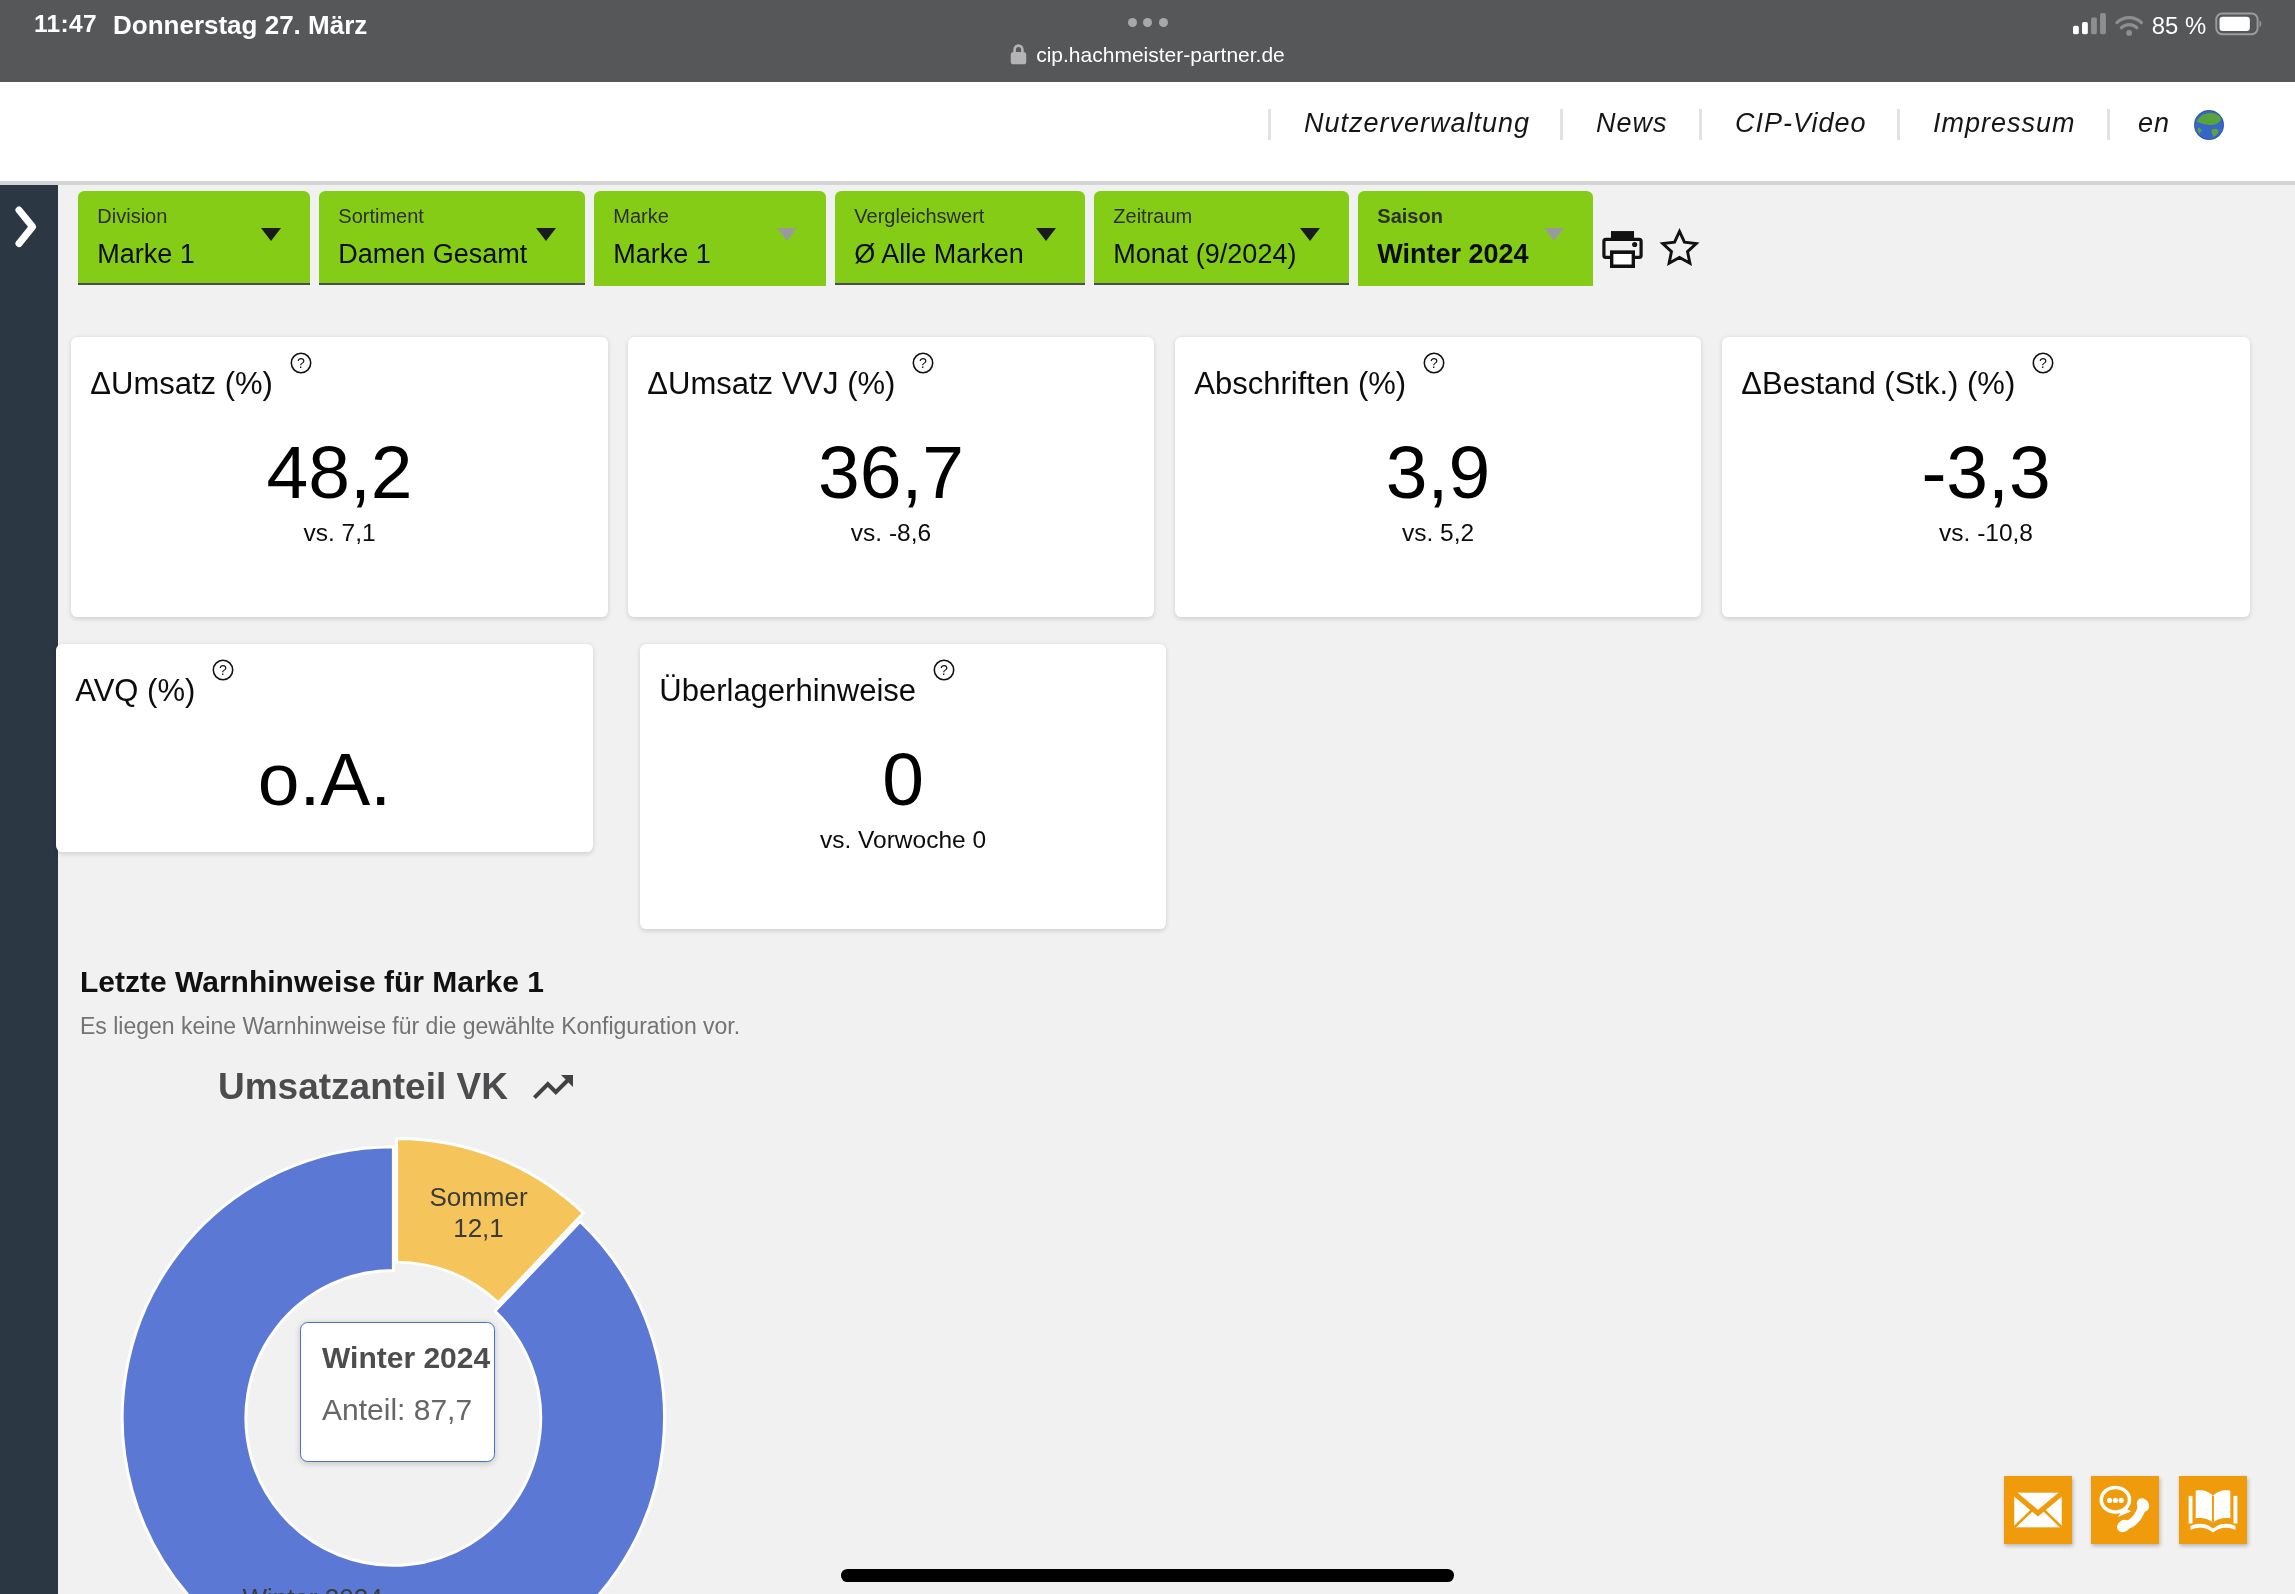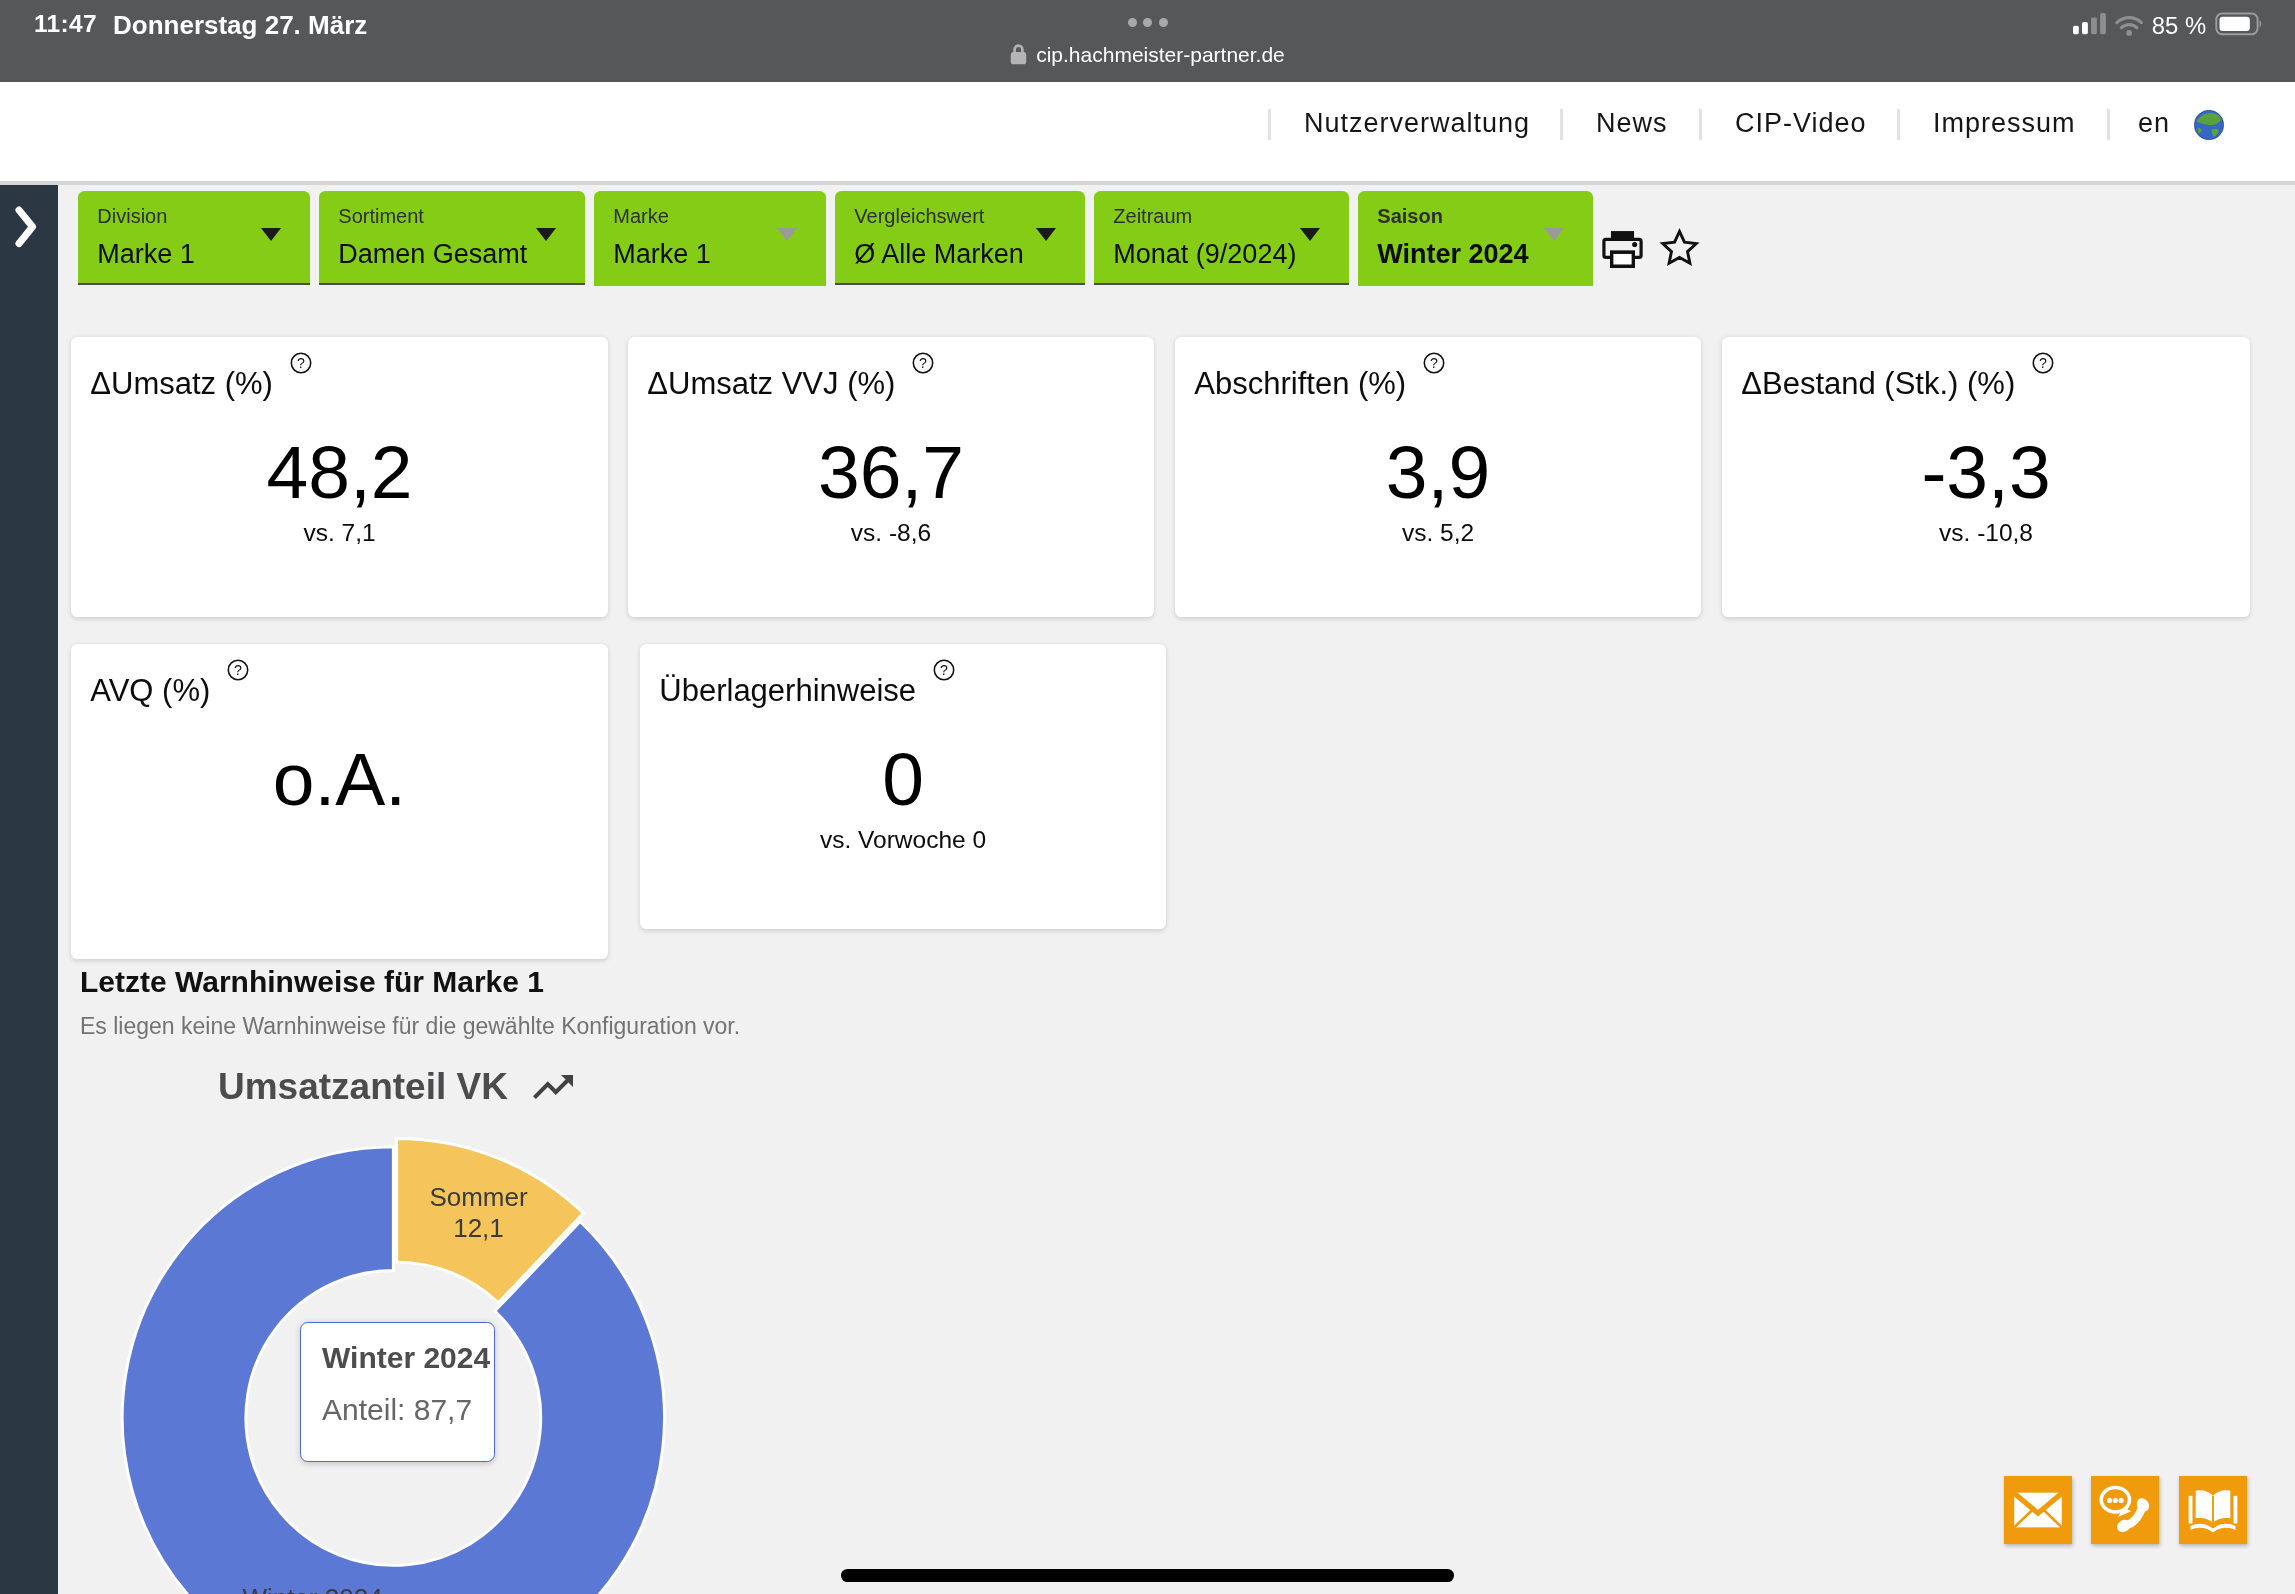--- a/index.html
+++ b/index.html
@@ -42,21 +42,21 @@
     <text x="122" y="38" font-family="Liberation Sans" font-size="37" fill="#fff">85 %</text>
 
     <rect x="222" y="7" width="64" height="32" rx="9" fill="none" stroke="#9b9c9e" stroke-width="3"></rect>
     <rect x="227" y="12" width="47" height="22" rx="5" fill="#fff"></rect>
     <path d="M289 17 a 8 8 0 0 1 0 12" fill="#9b9c9e"></path>
   </svg>
 </div>
 
 <div class="abs" style="left:0;top:82px;width:2295px;height:99px;background:#fff;"></div>
 <div class="abs" style="left:0;top:181px;width:2295px;height:3.9px;background:#d5d5d5;"></div>
-<div class="abs" style="top:82px;left:0;width:2295px;height:99px;color:#161616;font-size:27px;letter-spacing:1px;">
+<div class="abs" style="top:82px;left:0;width:2295px;height:99px;color:#161616;font-size:27px;letter-spacing:1px;font-style:italic;">
   <div class="abs" style="left:1268px;top:27px;width:2.6px;height:31px;background:#e2e2e2;"></div>
   <div class="abs" style="left:1304px;top:26px;">Nutzerverwaltung</div>
   <div class="abs" style="left:1560px;top:27px;width:2.6px;height:31px;background:#e2e2e2;"></div>
   <div class="abs" style="left:1596px;top:26px;">News</div>
   <div class="abs" style="left:1699px;top:27px;width:2.6px;height:31px;background:#e2e2e2;"></div>
   <div class="abs" style="left:1735px;top:26px;">CIP-Video</div>
   <div class="abs" style="left:1897px;top:27px;width:2.6px;height:31px;background:#e2e2e2;"></div>
   <div class="abs" style="left:1933px;top:26px;">Impressum</div>
   <div class="abs" style="left:2107px;top:27px;width:2.6px;height:31px;background:#e2e2e2;"></div>
   <div class="abs" style="left:2138px;top:26px;">en</div>
@@ -166,21 +166,21 @@
     <div class="cvs">vs. 5,2</div>
 </div>
 <div class="card" style="left:1722px;top:337px;width:528px;height:280px;">
   <div class="ctit">ΔBestand (Stk.) (%)<span class="qm"><svg width="22" height="22" viewBox="0 0 34 34" style="font-size:48px">
           <circle cx="17" cy="17" r="15" fill="none" stroke="#111" stroke-width="2.4"></circle>
           <text x="17" y="25" text-anchor="middle" font-size="22" font-family="Liberation Sans" fill="#111">?</text>
         </svg></span></div>
   <div class="cnum">-3,3</div>
     <div class="cvs">vs. -10,8</div>
 </div>
-<div class="card" style="left:71px;top:644px;width:537px;height:315px;">
+<div class="card" style="left:56px;top:644px;width:537px;height:208px;">
   <div class="ctit">AVQ (%)<span class="qm"><svg width="22" height="22" viewBox="0 0 34 34" style="font-size:48px">
           <circle cx="17" cy="17" r="15" fill="none" stroke="#111" stroke-width="2.4"></circle>
           <text x="17" y="25" text-anchor="middle" font-size="22" font-family="Liberation Sans" fill="#111">?</text>
         </svg></span></div>
   <div class="cnum">o.A.</div>
 </div>
 <div class="card" style="left:628px;top:644px;width:526px;height:285px;margin-left:12px;">
   <div class="ctit">Überlagerhinweise<span class="qm"><svg width="22" height="22" viewBox="0 0 34 34" style="font-size:48px">
           <circle cx="17" cy="17" r="15" fill="none" stroke="#111" stroke-width="2.4"></circle>
           <text x="17" y="25" text-anchor="middle" font-size="22" font-family="Liberation Sans" fill="#111">?</text>

